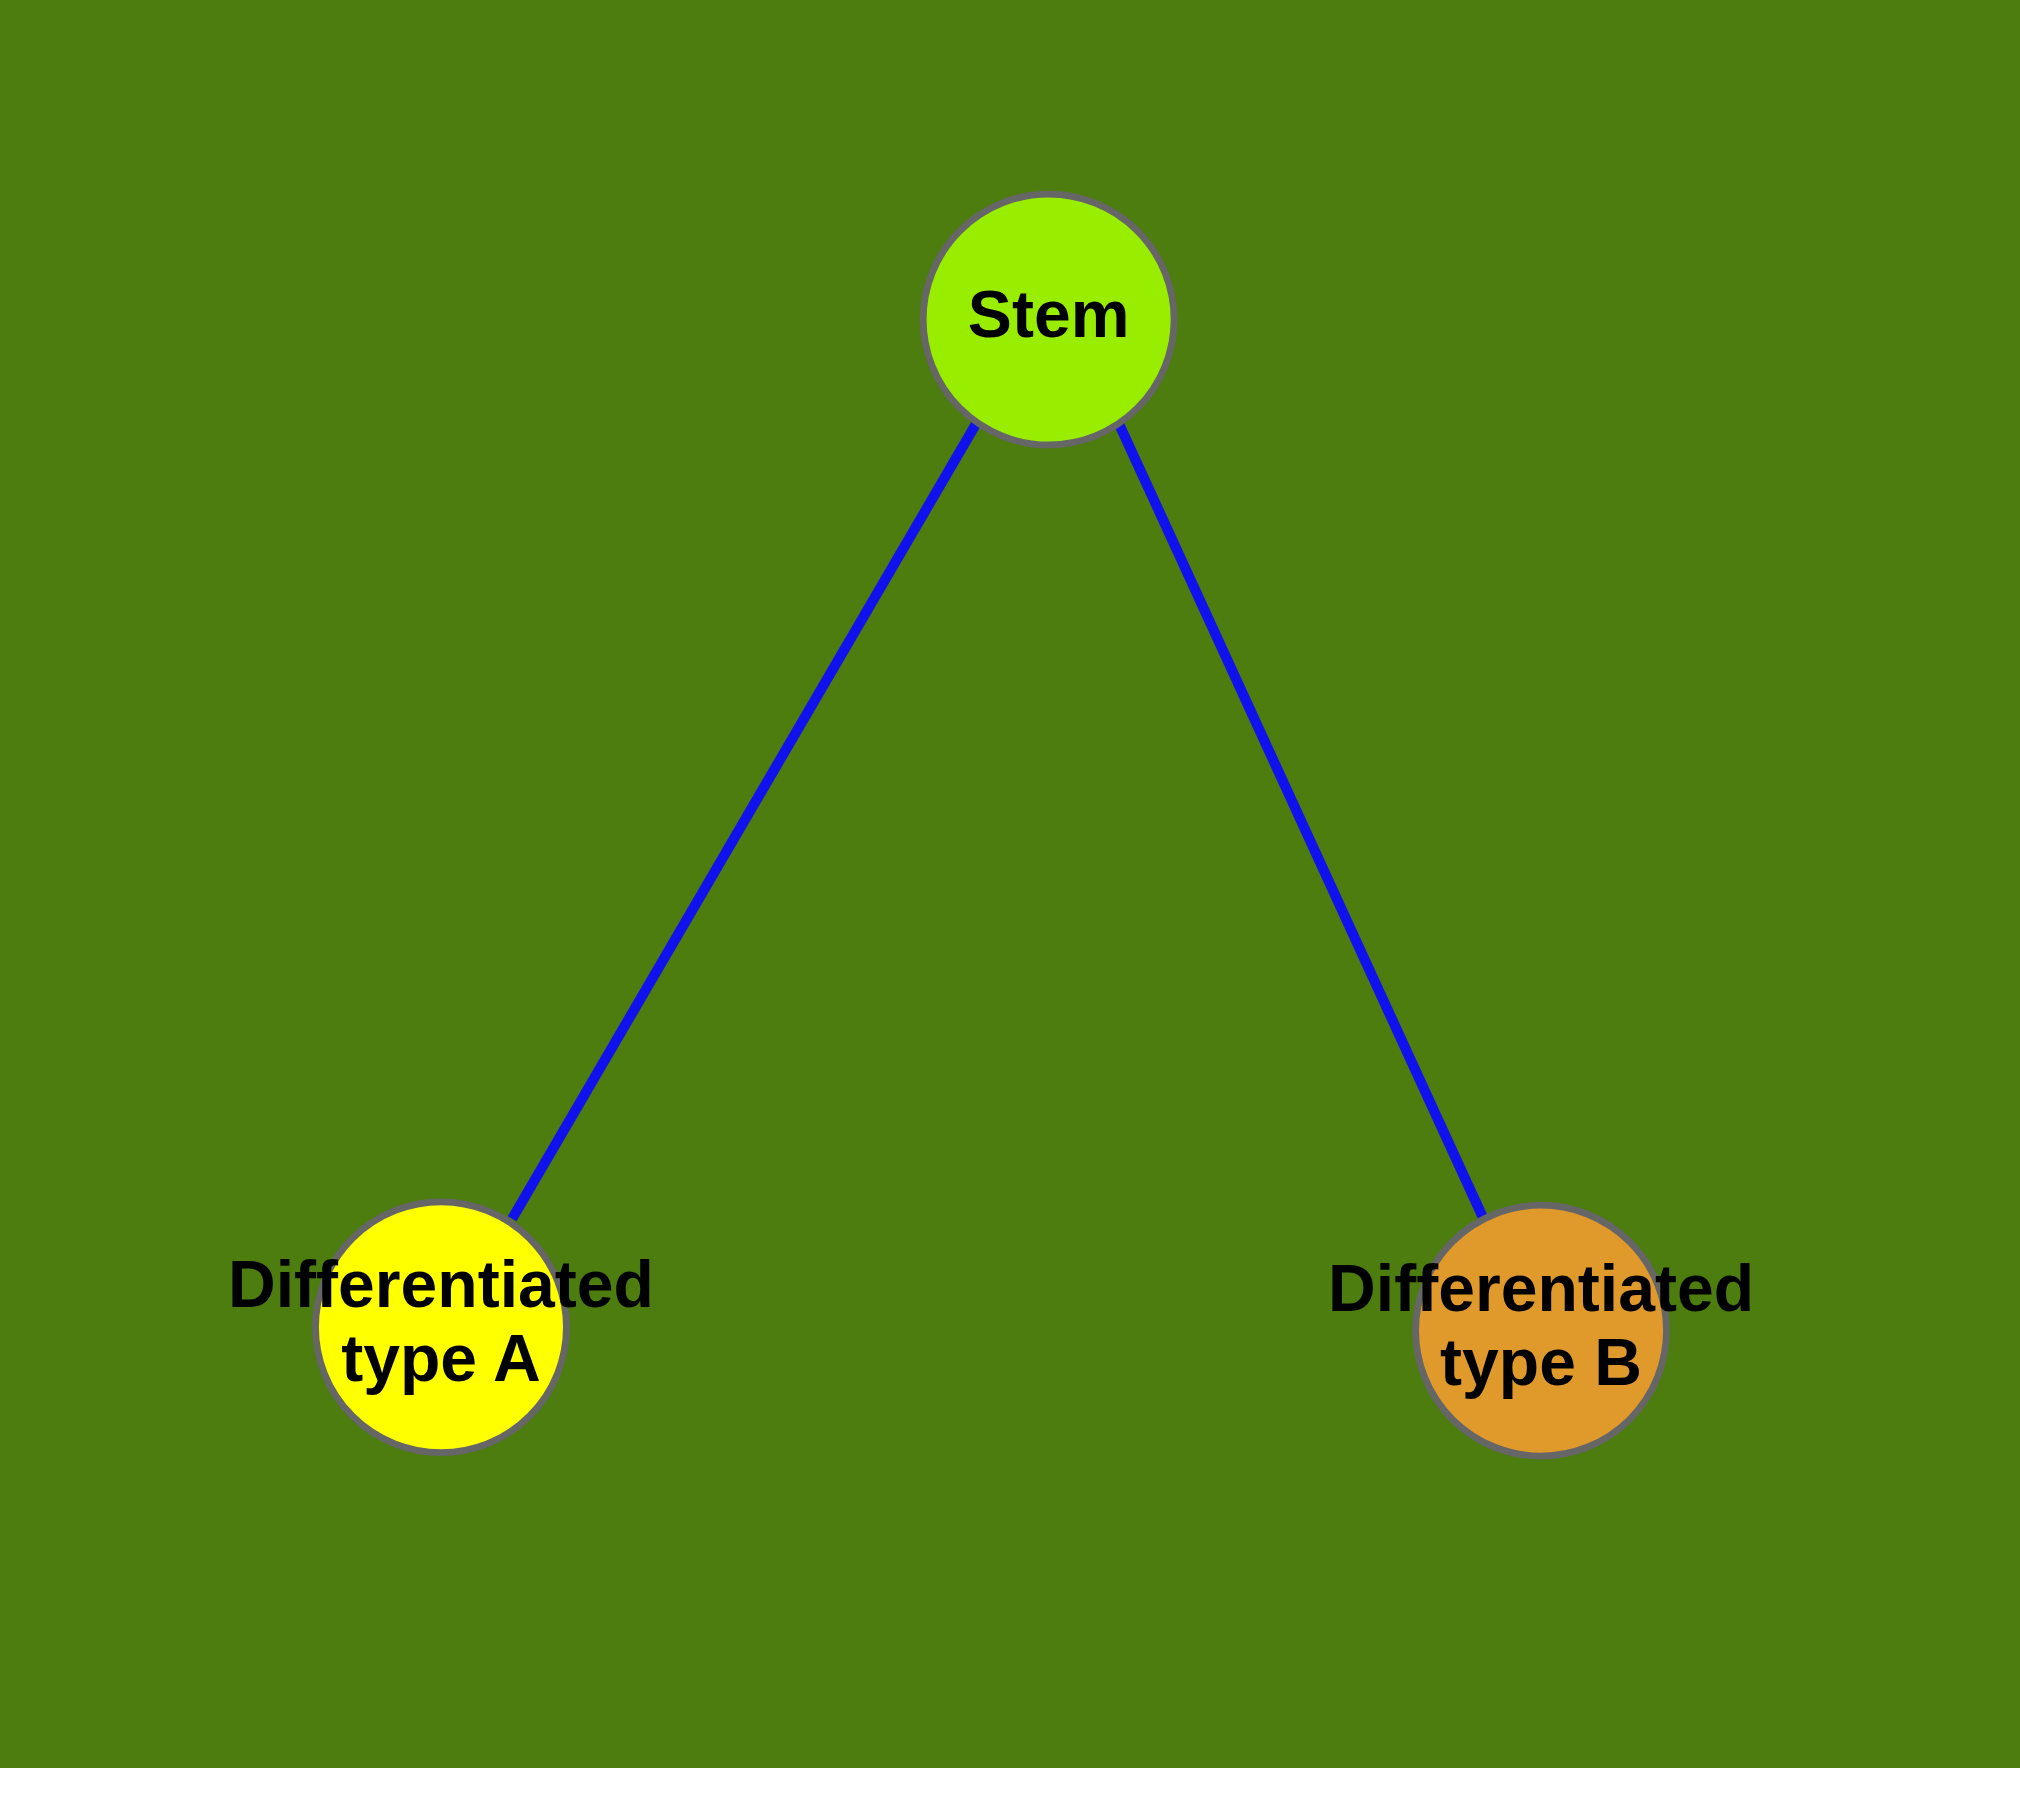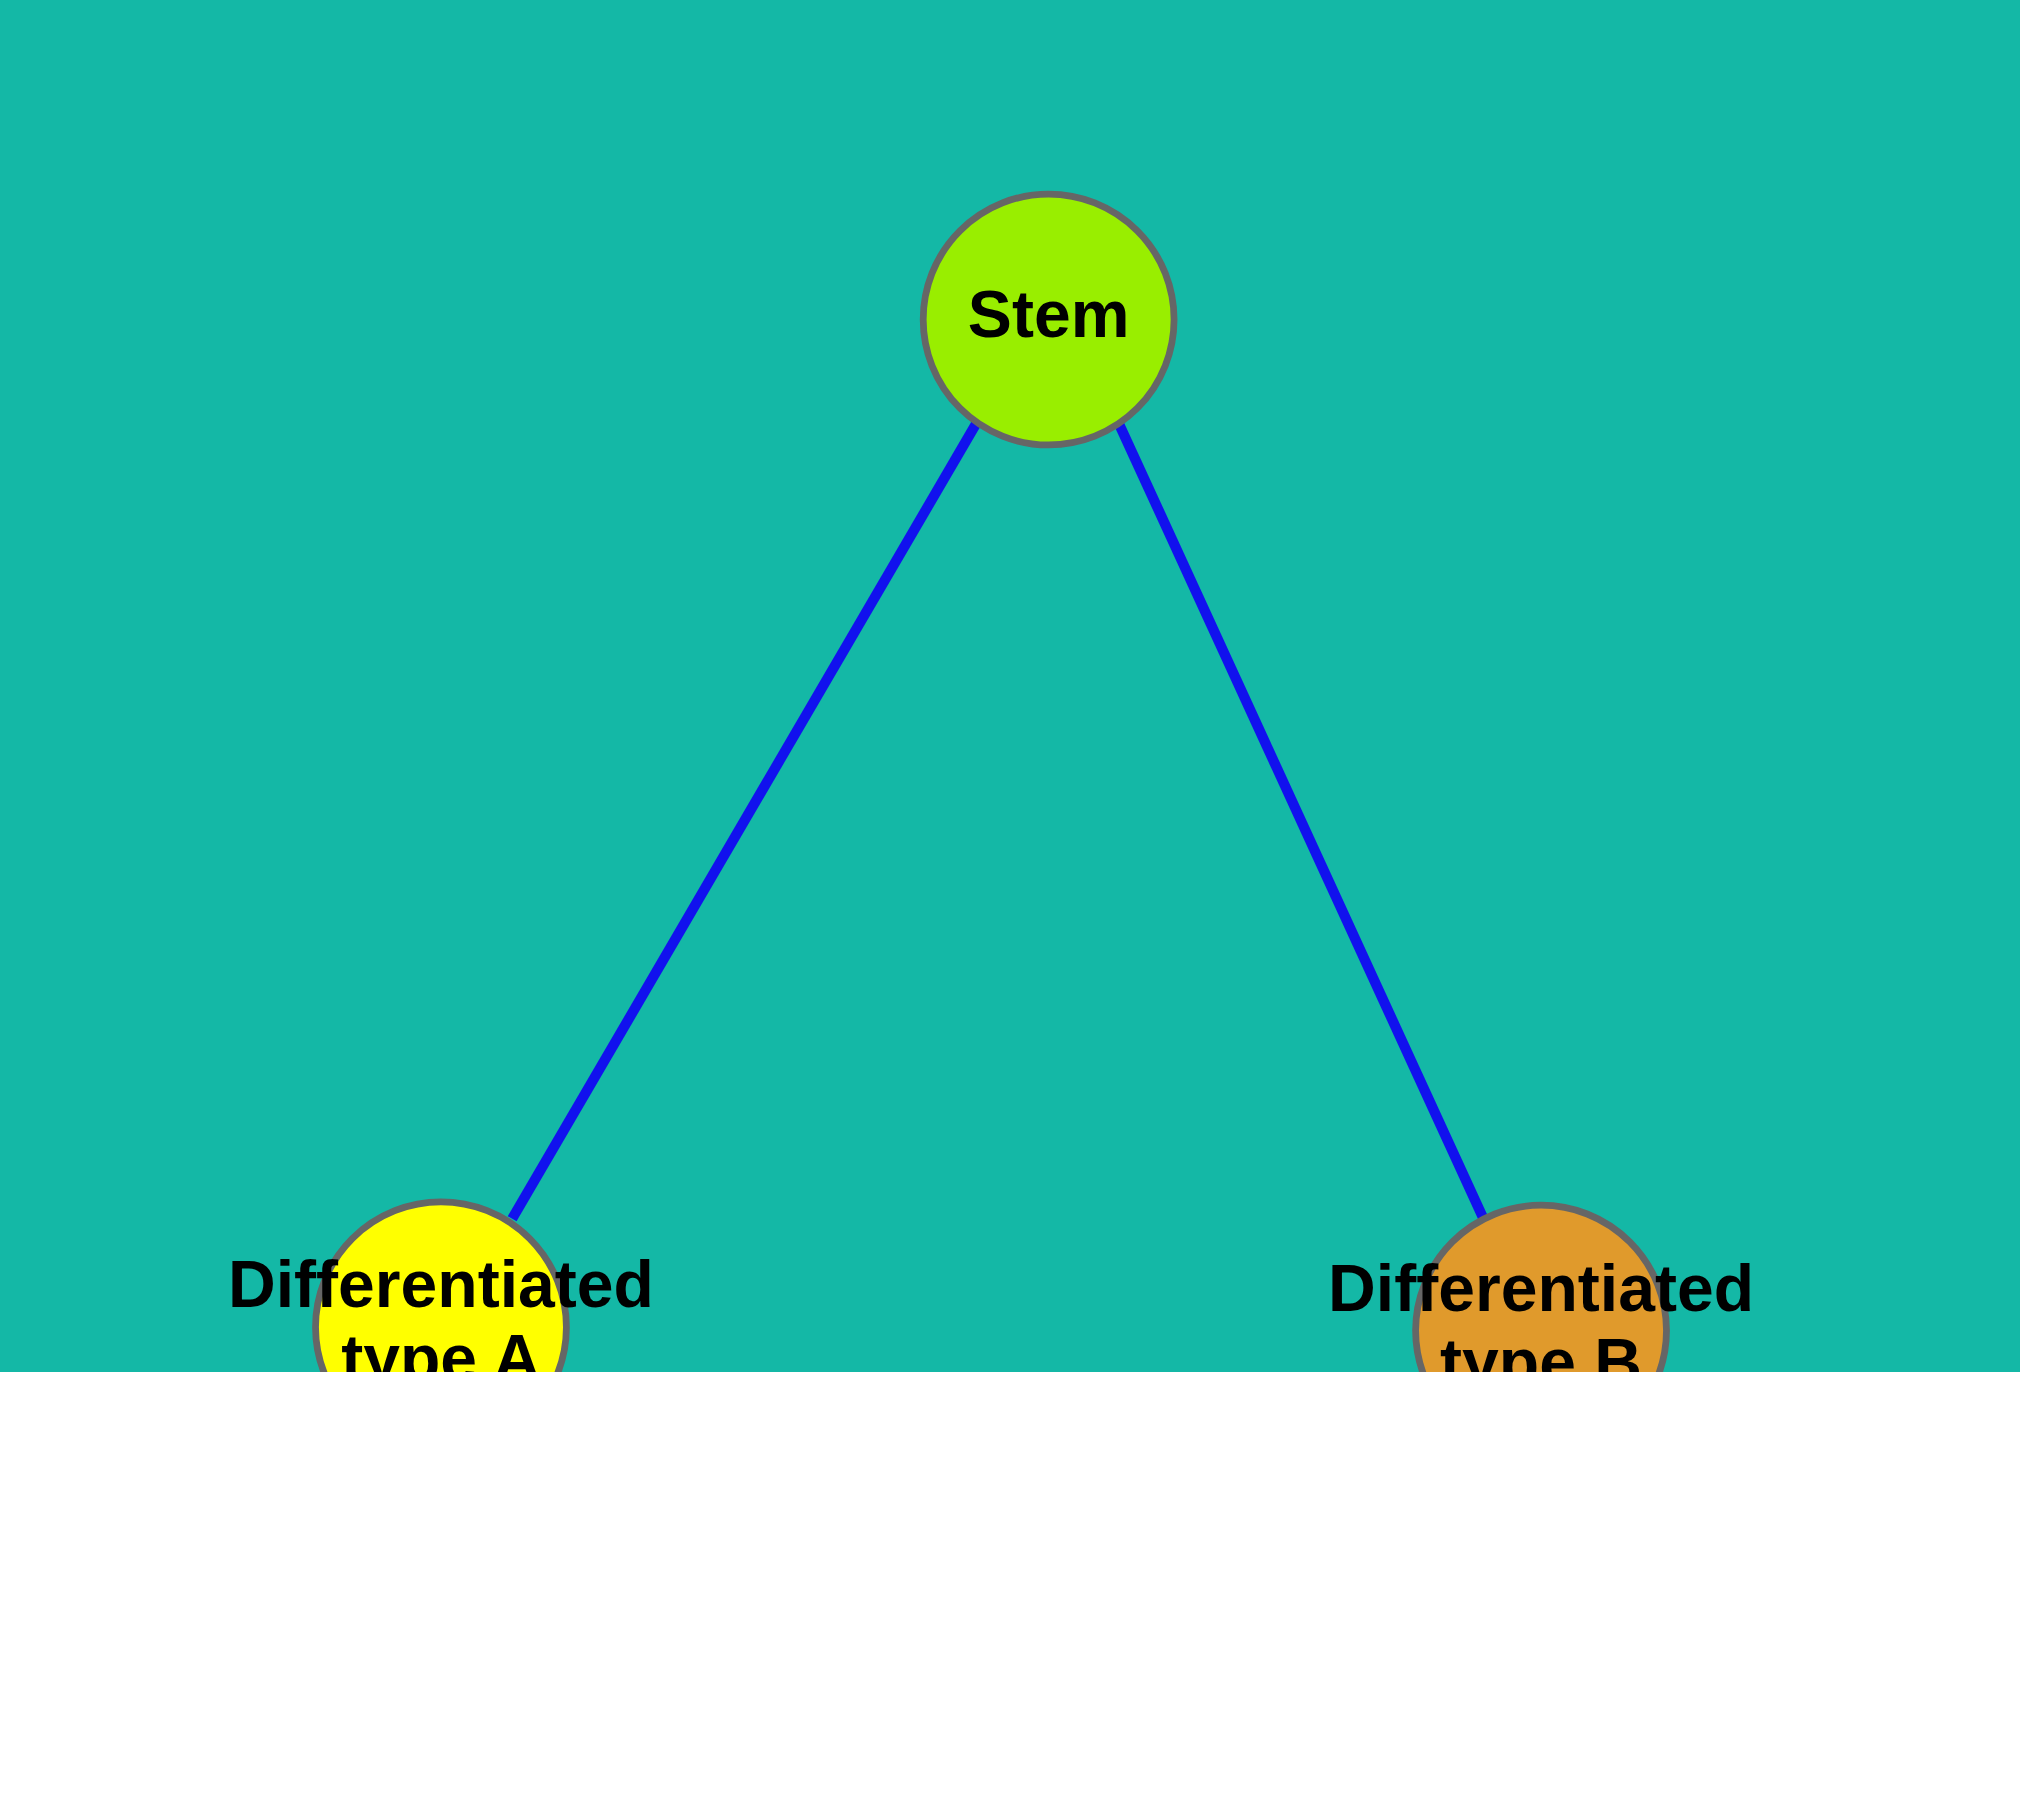--- a/index.html
+++ b/index.html
@@ -33,21 +33,21 @@
   .node-label-main {
     font-size: 78px;
   }
   .node-label-stem {
     font-size: 78px;
   }
 </style>
 </head>
 <body>
 
-<div id="canvas" style="background: #14b8a6; width: 2021px; height: 1372px;">
+<div id="canvas" style="background: #4d7c0f; width: 2021px; height: 1768px;">
   <svg id="graph-svg" viewBox="0 0 2384 2138" style="width: 2021px; height: 1812px;">
 
     <g>
       <line x1="1152" y1="499" x2="604" y2="1438" stroke="#1111ee" stroke-width="12" stroke-linecap="butt"></line>
       <line x1="1320" y1="500" x2="1751" y2="1440" stroke="#1111ee" stroke-width="12" stroke-linecap="butt"></line>
     </g>
 
     <g>
 
       <g>

